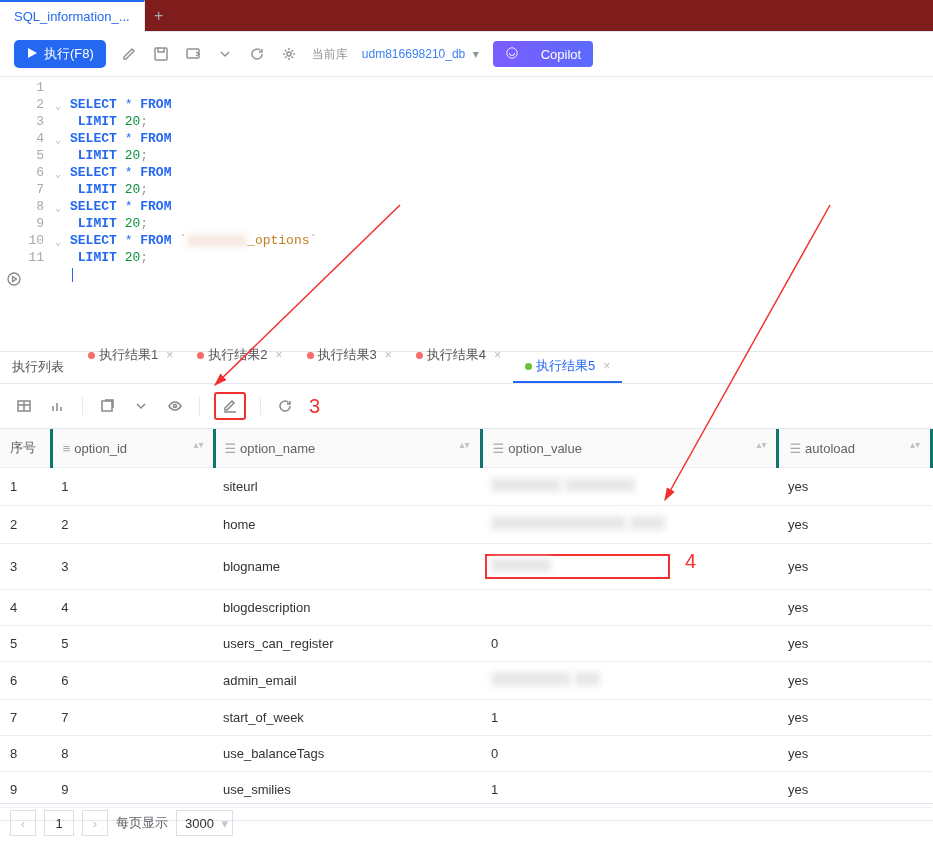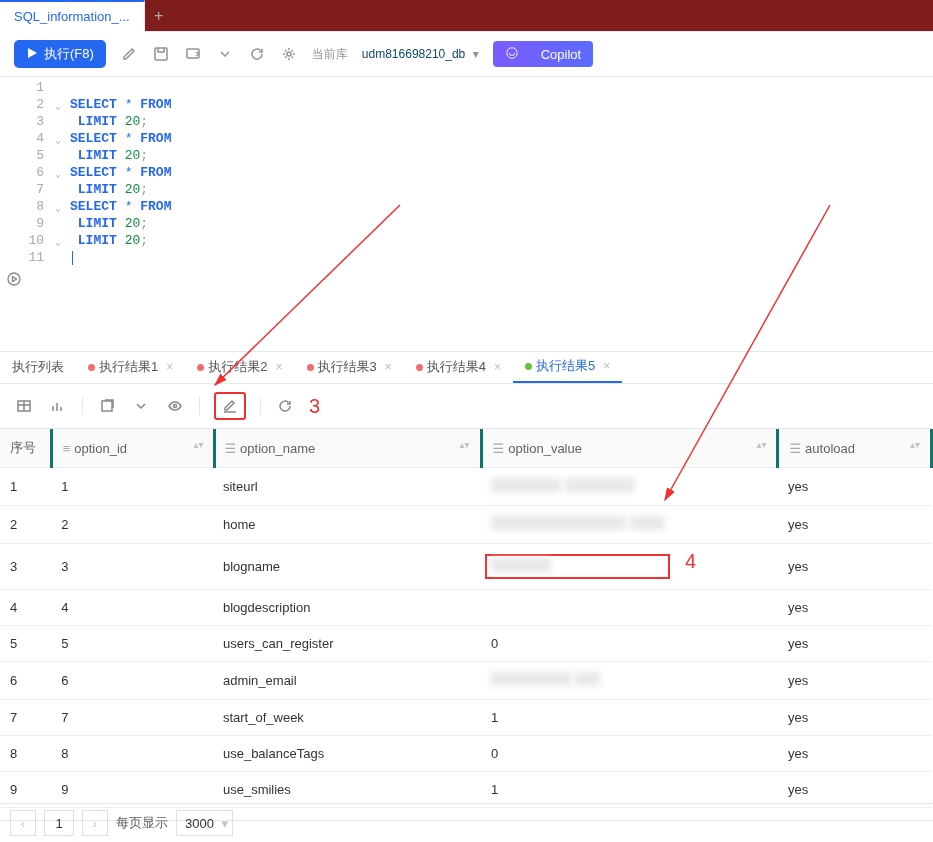--- a/index.html
+++ b/index.html
@@ -66,21 +66,21 @@
     }
     .run-btn svg { width: 12px; height: 12px; fill: #fff; }
     .tb-icon {
       color: #909399;
       cursor: pointer;
       width: 18px; height: 18px;
       display:flex; align-items:center; justify-content:center;
     }
     .tb-icon svg{ width:16px; height:16px; stroke:#909399; fill:none; stroke-width:1.5;}
     .dblabel { color:#909399; font-size:12px;}
-    .dbname { color:#0c4a6e; font-size:12px;margin-top:26px;}
+    .dbname { color:#3b82f6; font-size:12px;margin-top:26px;}
     .chev-down{display:inline-block;margin-left:4px;color:#909399;}
     .copilot-btn{
       background: linear-gradient(90deg,#7c5cff,#5b6bff);
       color:#fff;
       border:none;
       border-radius:4px;
       padding:0 12px;
       height:26px;
       display:flex;align-items:center;gap:22px;
       font-size:13px;cursor:pointer;
@@ -129,20 +129,21 @@
       display:flex;
       align-items:center;
       gap:4px;
       color:#555;
       cursor:pointer;
       justify-content:flex-end;
     }
     .result-tab.active{
       color:#2468f2;
       border-bottom:2px solid #2468f2;
+      margin-top:12px;
     }
     .dot{width:7px;height:7px;border-radius:50%;display:inline-block;}
     .dot-red{background:#f56c6c;}
     .dot-green{background:#67c23a;}
     .close-x{color:#bbb;margin-left:4px;font-size:12px;}
 
     
     .result-tb{
       display:flex;
       align-items:center;
@@ -295,20 +296,21 @@
   <div class="code" id="code">
       <div class="code-line"></div>
       <div class="code-line"><span class="kw">SELECT</span> <span class="star">*</span> <span class="kw">FROM</span></div>
       <div class="code-line"> <span class="kw">LIMIT</span> <span class="num">20</span><span class="punct">;</span></div>
       <div class="code-line"><span class="kw">SELECT</span> <span class="star">*</span> <span class="kw">FROM</span></div>
       <div class="code-line"> <span class="kw">LIMIT</span> <span class="num">20</span><span class="punct">;</span></div>
       <div class="code-line"><span class="kw">SELECT</span> <span class="star">*</span> <span class="kw">FROM</span></div>
       <div class="code-line"> <span class="kw">LIMIT</span> <span class="num">20</span><span class="punct">;</span></div>
       <div class="code-line"><span class="kw">SELECT</span> <span class="star">*</span> <span class="kw">FROM</span></div>
       <div class="code-line"> <span class="kw">LIMIT</span> <span class="num">20</span><span class="punct">;</span></div>
+      <div class="code-line"><span class="kw">SELECT</span> <span class="star">*</span> <span class="kw">FROM</span> <span class="punct">`</span><span class="blur-span"></span><span class="ident">_options</span><span class="punct">`</span></div>
       <div class="code-line"> <span class="kw">LIMIT</span> <span class="num">20</span><span class="punct">;</span></div>
       <div class="code-line"><span class="cursor-caret"></span></div>
     </div>
 </div>
 
 <div class="result-tabs">
   <div class="result-tab">
     <span>执行列表</span>
   </div>
   <div id="rtabs" style="display:flex;">

